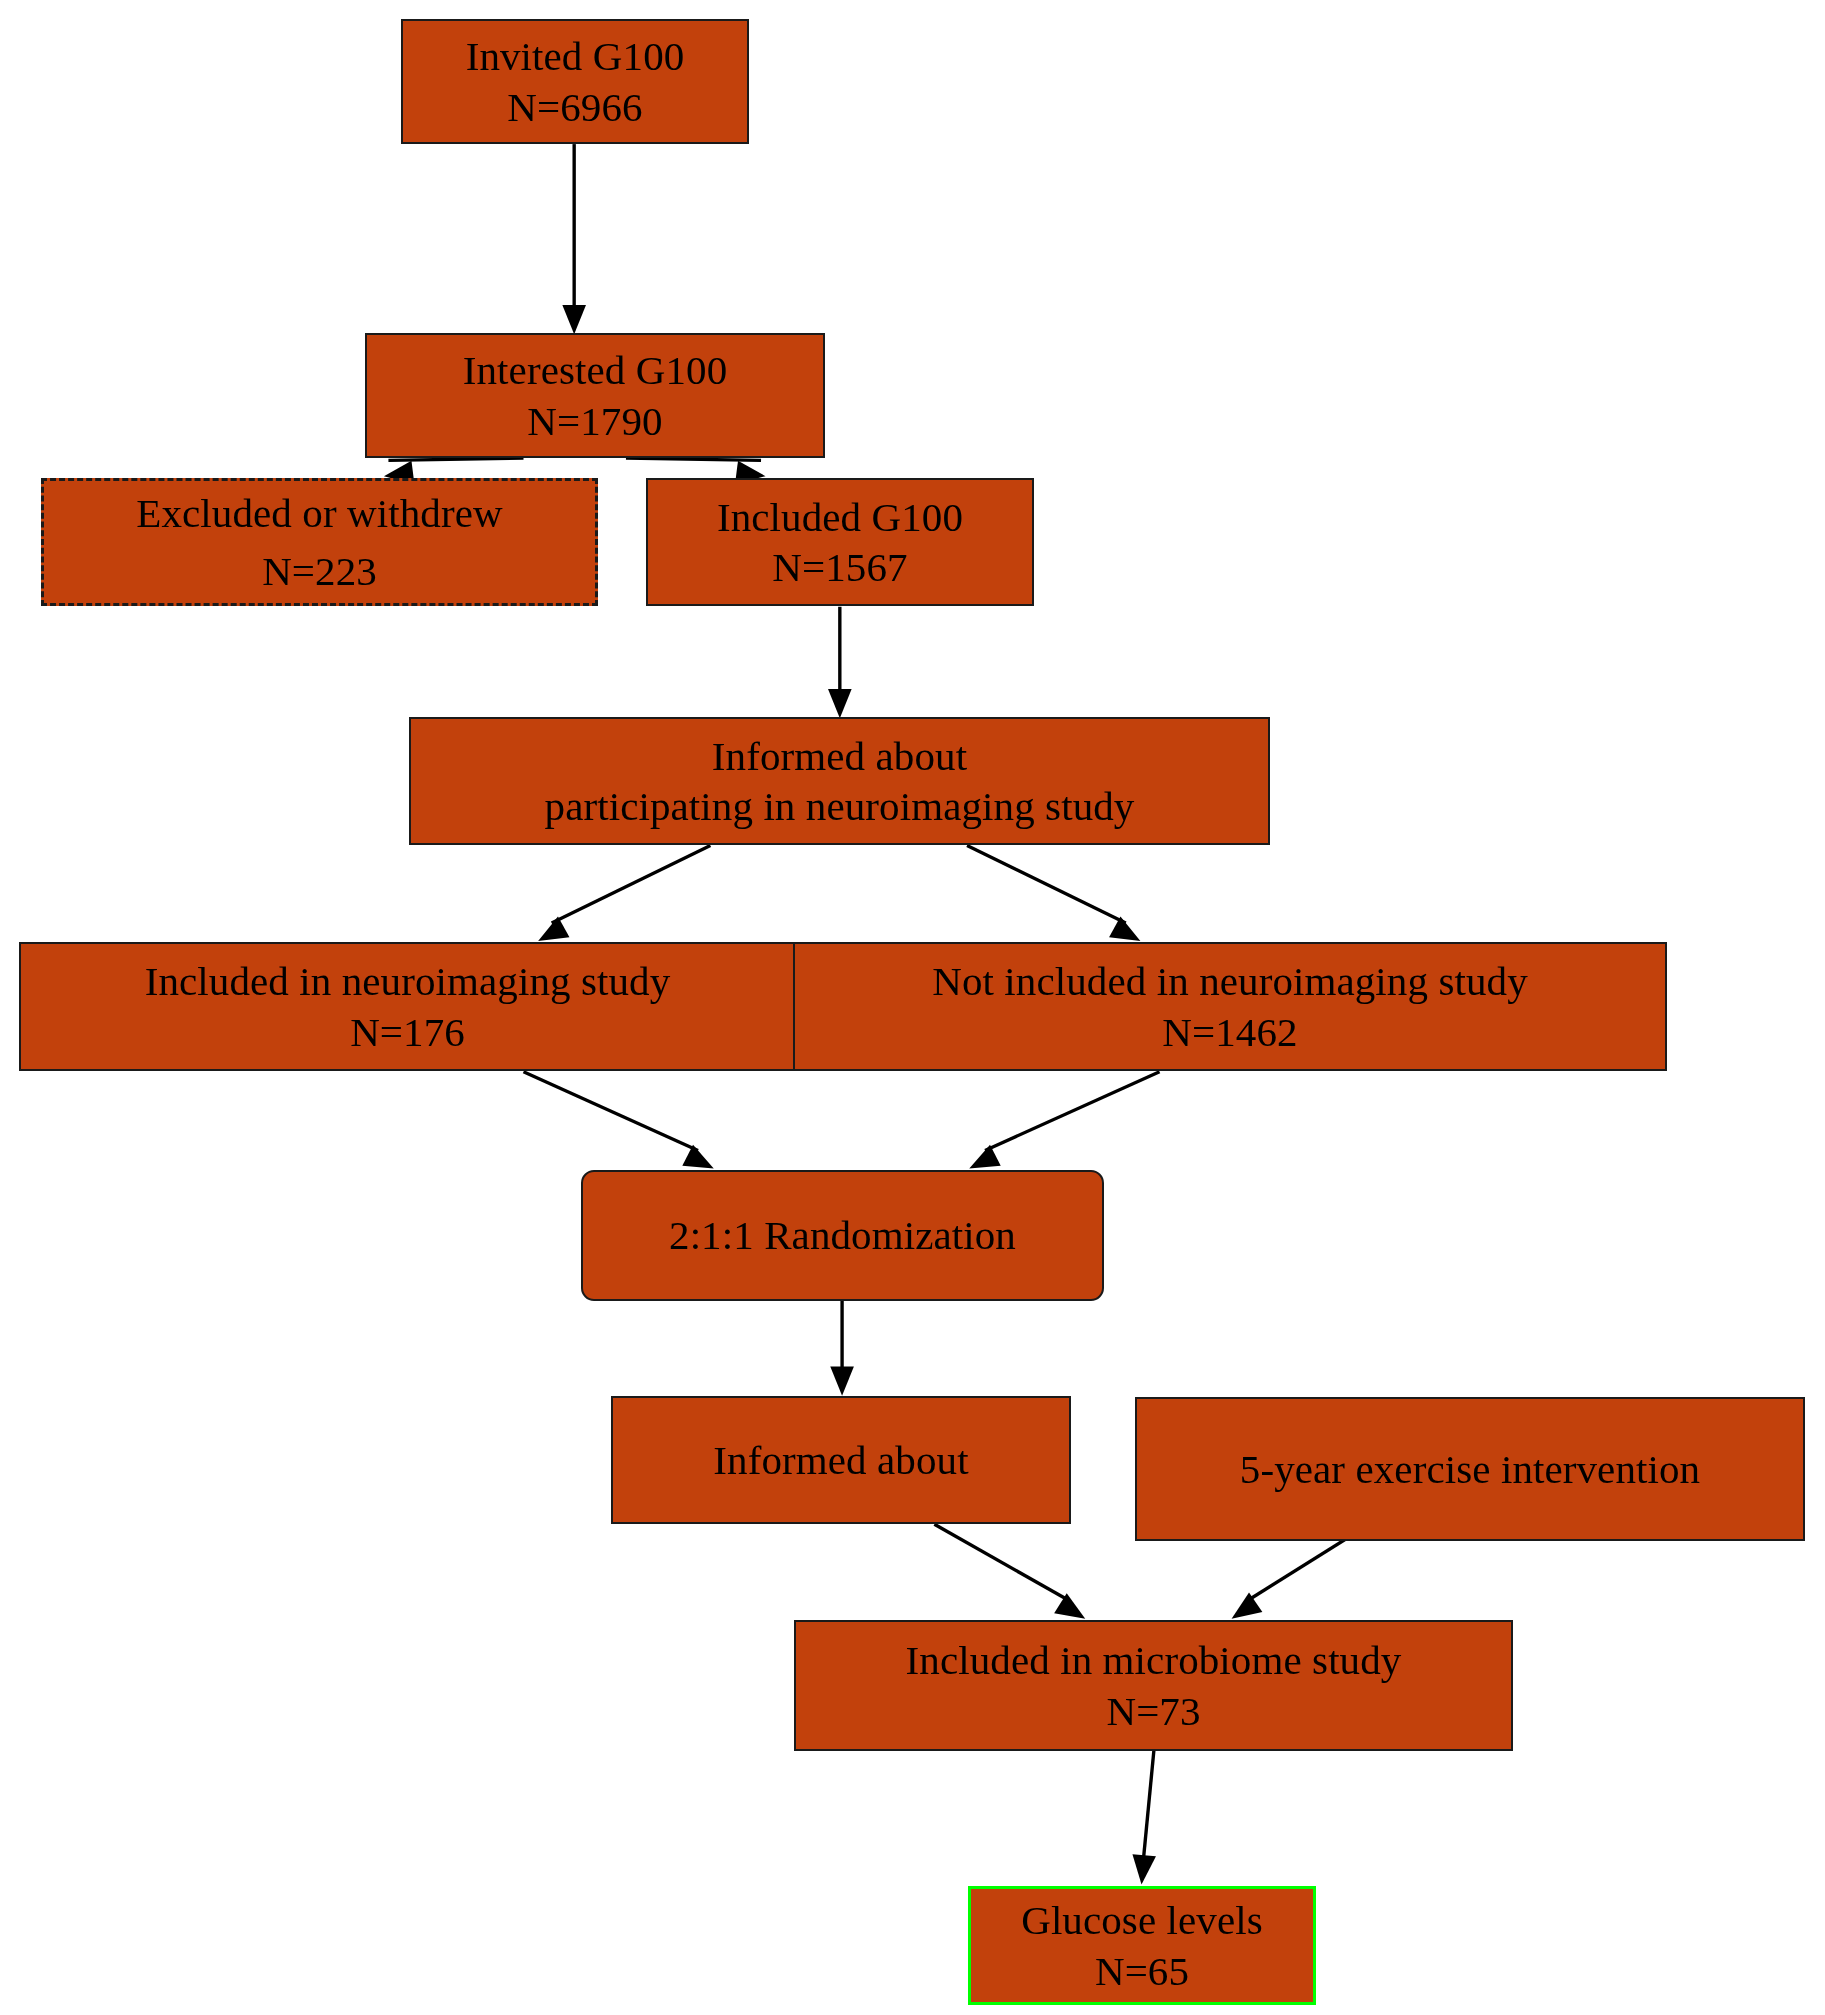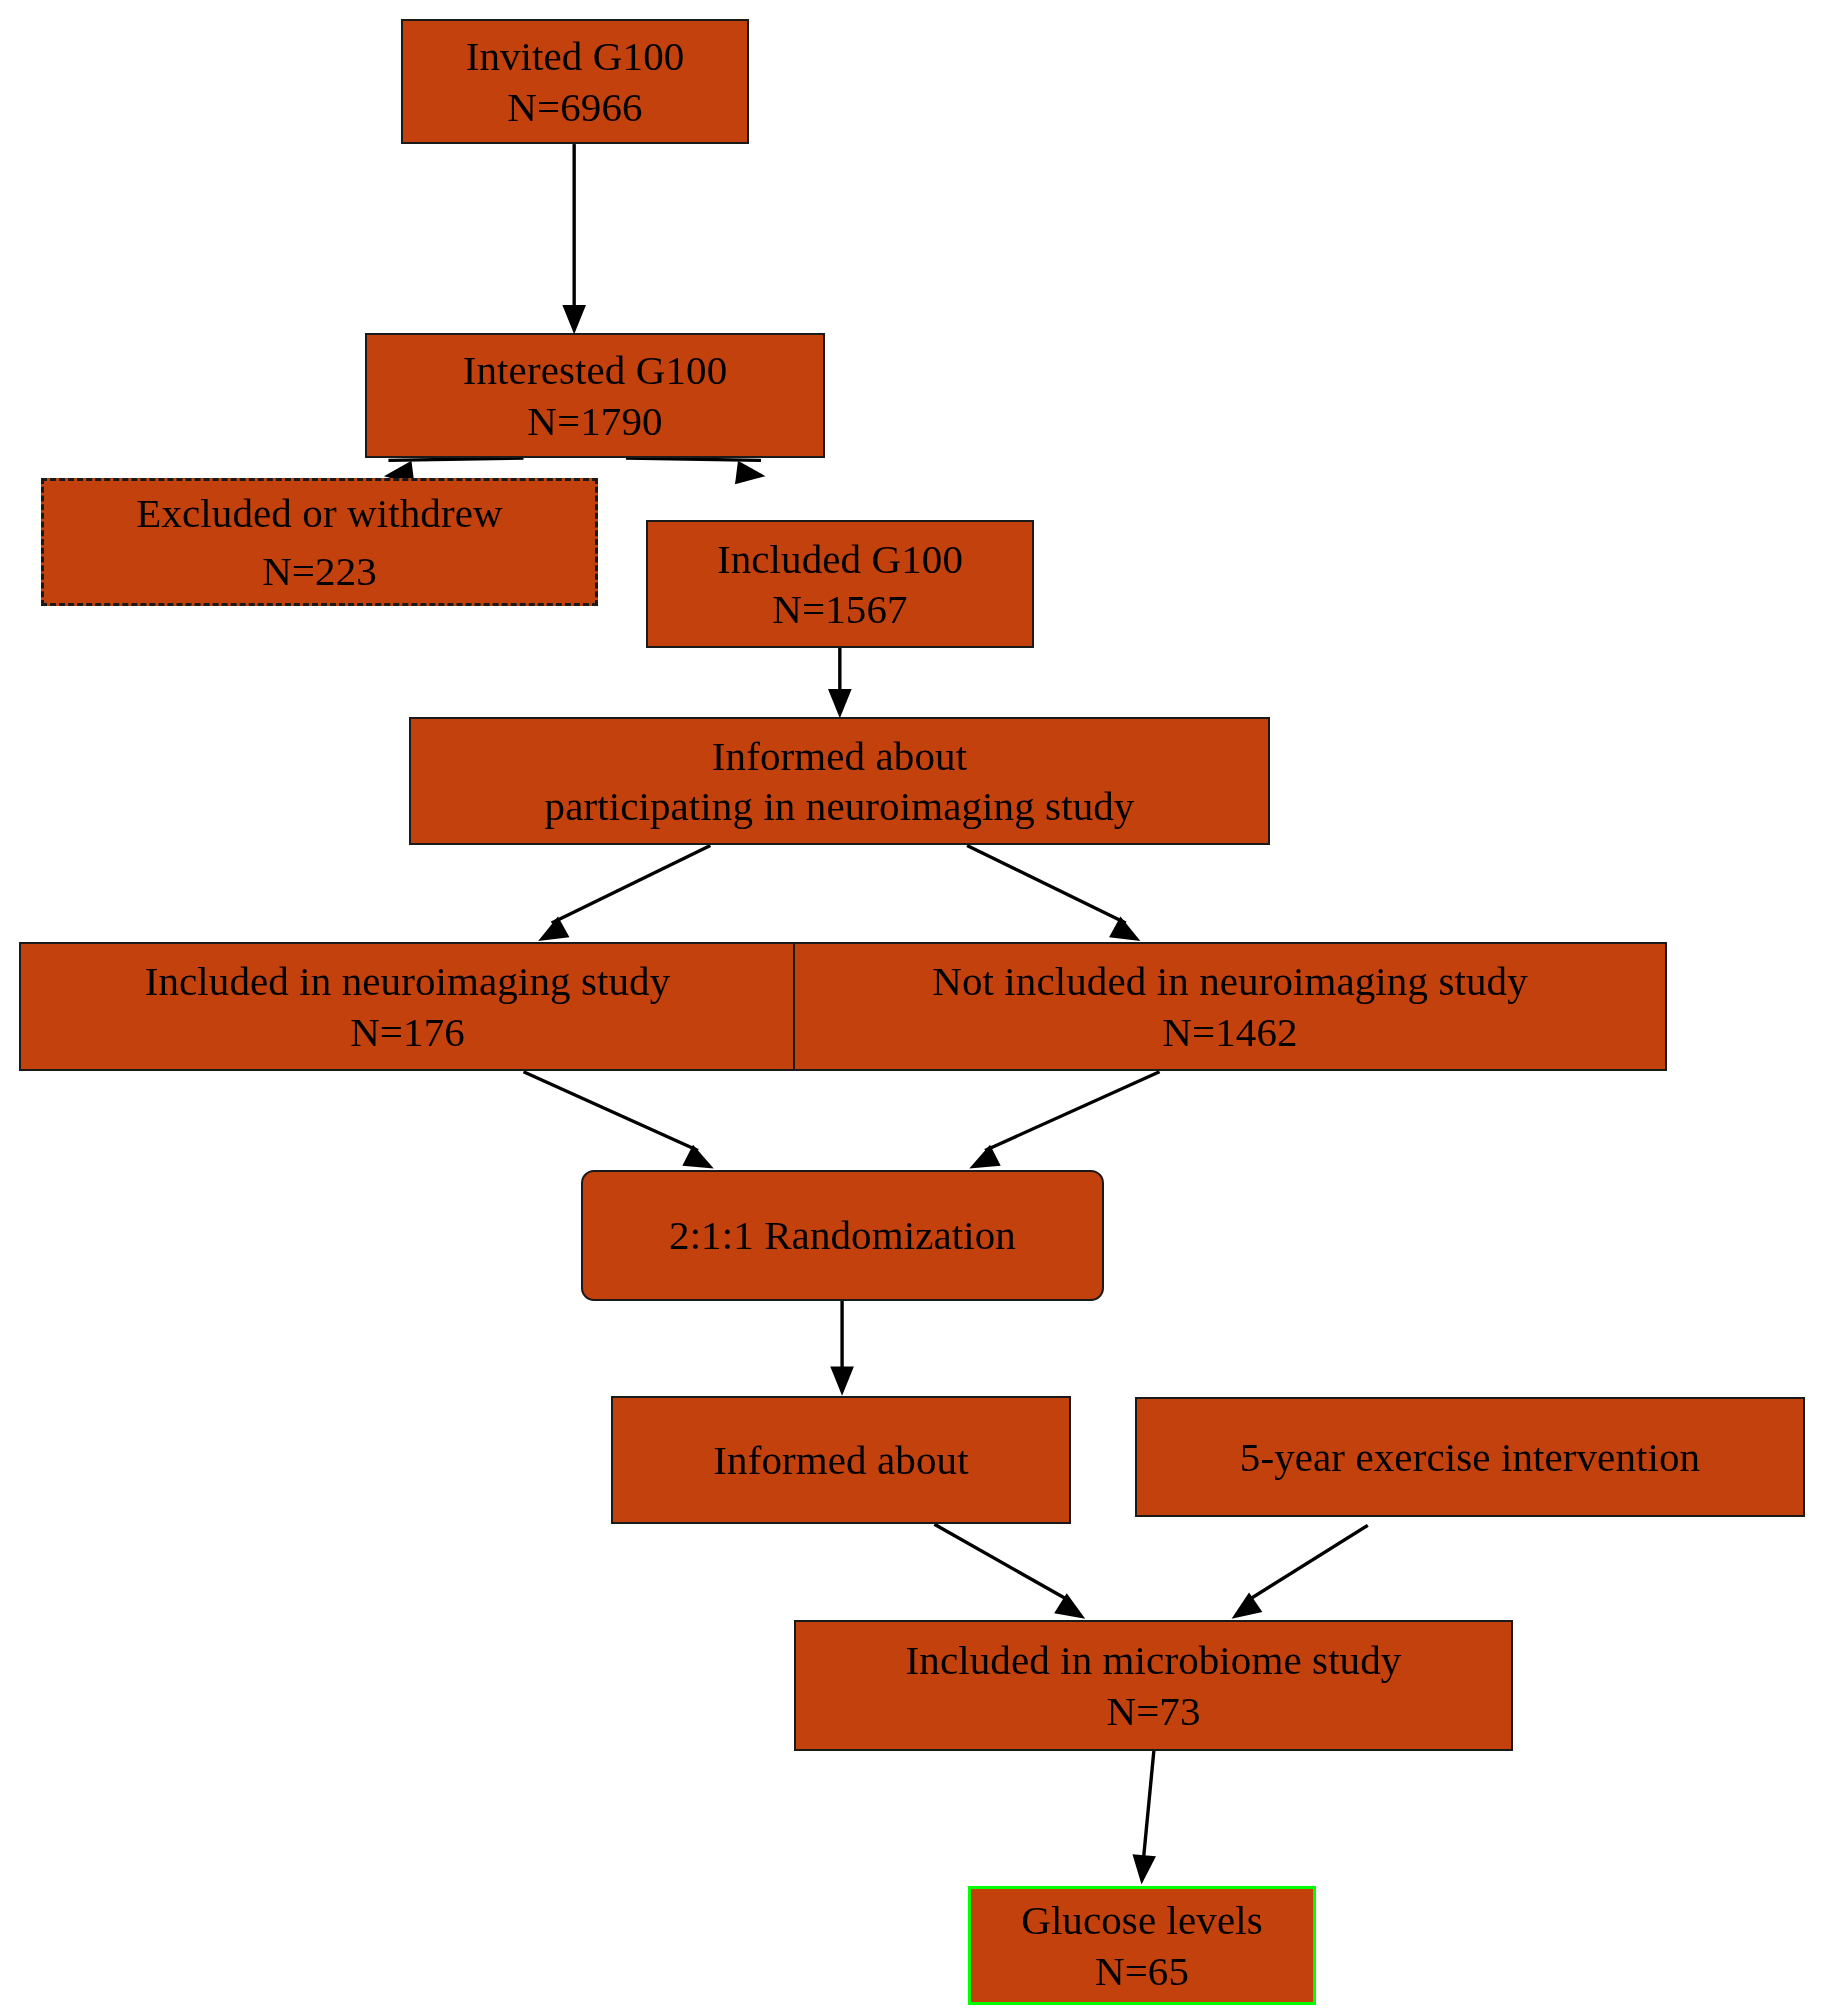--- a/index.html
+++ b/index.html
@@ -118,21 +118,21 @@
   <div class="node" style="left: 365px; top: 333px; width: 460px; height: 125px; border-color: rgb(26, 26, 26);">
     <span class="line">Interested G100</span>
     <span class="line">N=1790</span>
   </div>
 
   <div class="node dashed" style="left: 41px; top: 478px; width: 557px; height: 128px; border-color: rgb(26, 26, 26); gap: 8px;">
     <span class="line">Excluded or withdrew</span>
     <span class="line">N=223</span>
   </div>
 
-  <div class="node" style="left: 646px; top: 478px; width: 388px; height: 128px; border-color: rgb(26, 26, 26); margin-top: 42px;">
+  <div class="node" style="left: 646px; top: 478px; width: 388px; height: 128px; border-color: rgb(26, 26, 26);">
     <span class="line">Included G100</span>
     <span class="line">N=1567</span>
   </div>
 
   <div class="node" style="left: 409px; top: 717px; width: 861px; height: 128px; border-color: rgb(26, 26, 26);">
     <span class="line">Informed about</span>
     <span class="line">participating in neuroimaging study</span>
   </div>
 
   <div class="node" style="left: 19px; top: 942px; width: 777px; height: 129px; border-color: rgb(26, 26, 26);">
@@ -146,21 +146,21 @@
   </div>
 
   <div class="node" style="left: 581px; top: 1170px; width: 523px; height: 131px; border-color: rgb(26, 26, 26); border-radius: 13px;">
     <span class="line">2:1:1 Randomization</span>
   </div>
 
   <div class="node" style="left: 611px; top: 1396px; width: 460px; height: 128px; border-color: rgb(26, 26, 26);">
     <span class="line">Informed about</span>
   </div>
 
-  <div class="node" style="left: 1135px; top: 1397px; width: 670px; height: 120px; border-color: rgb(26, 26, 26);">
+  <div class="node" style="left: 1135px; top: 1397px; width: 670px; height: 144px; border-color: rgb(26, 26, 26);">
     <span class="line">5-year exercise intervention</span>
   </div>
 
   <div class="node" style="left: 794px; top: 1620px; width: 719px; height: 131px; border-color: rgb(26, 26, 26);">
     <span class="line">Included in microbiome study</span>
     <span class="line">N=73</span>
   </div>
 
   <div class="node accent" style="left: 968px; top: 1886px; width: 348px; height: 119px; border-color: rgb(0, 255, 0);">
     <span class="line">Glucose levels</span>

